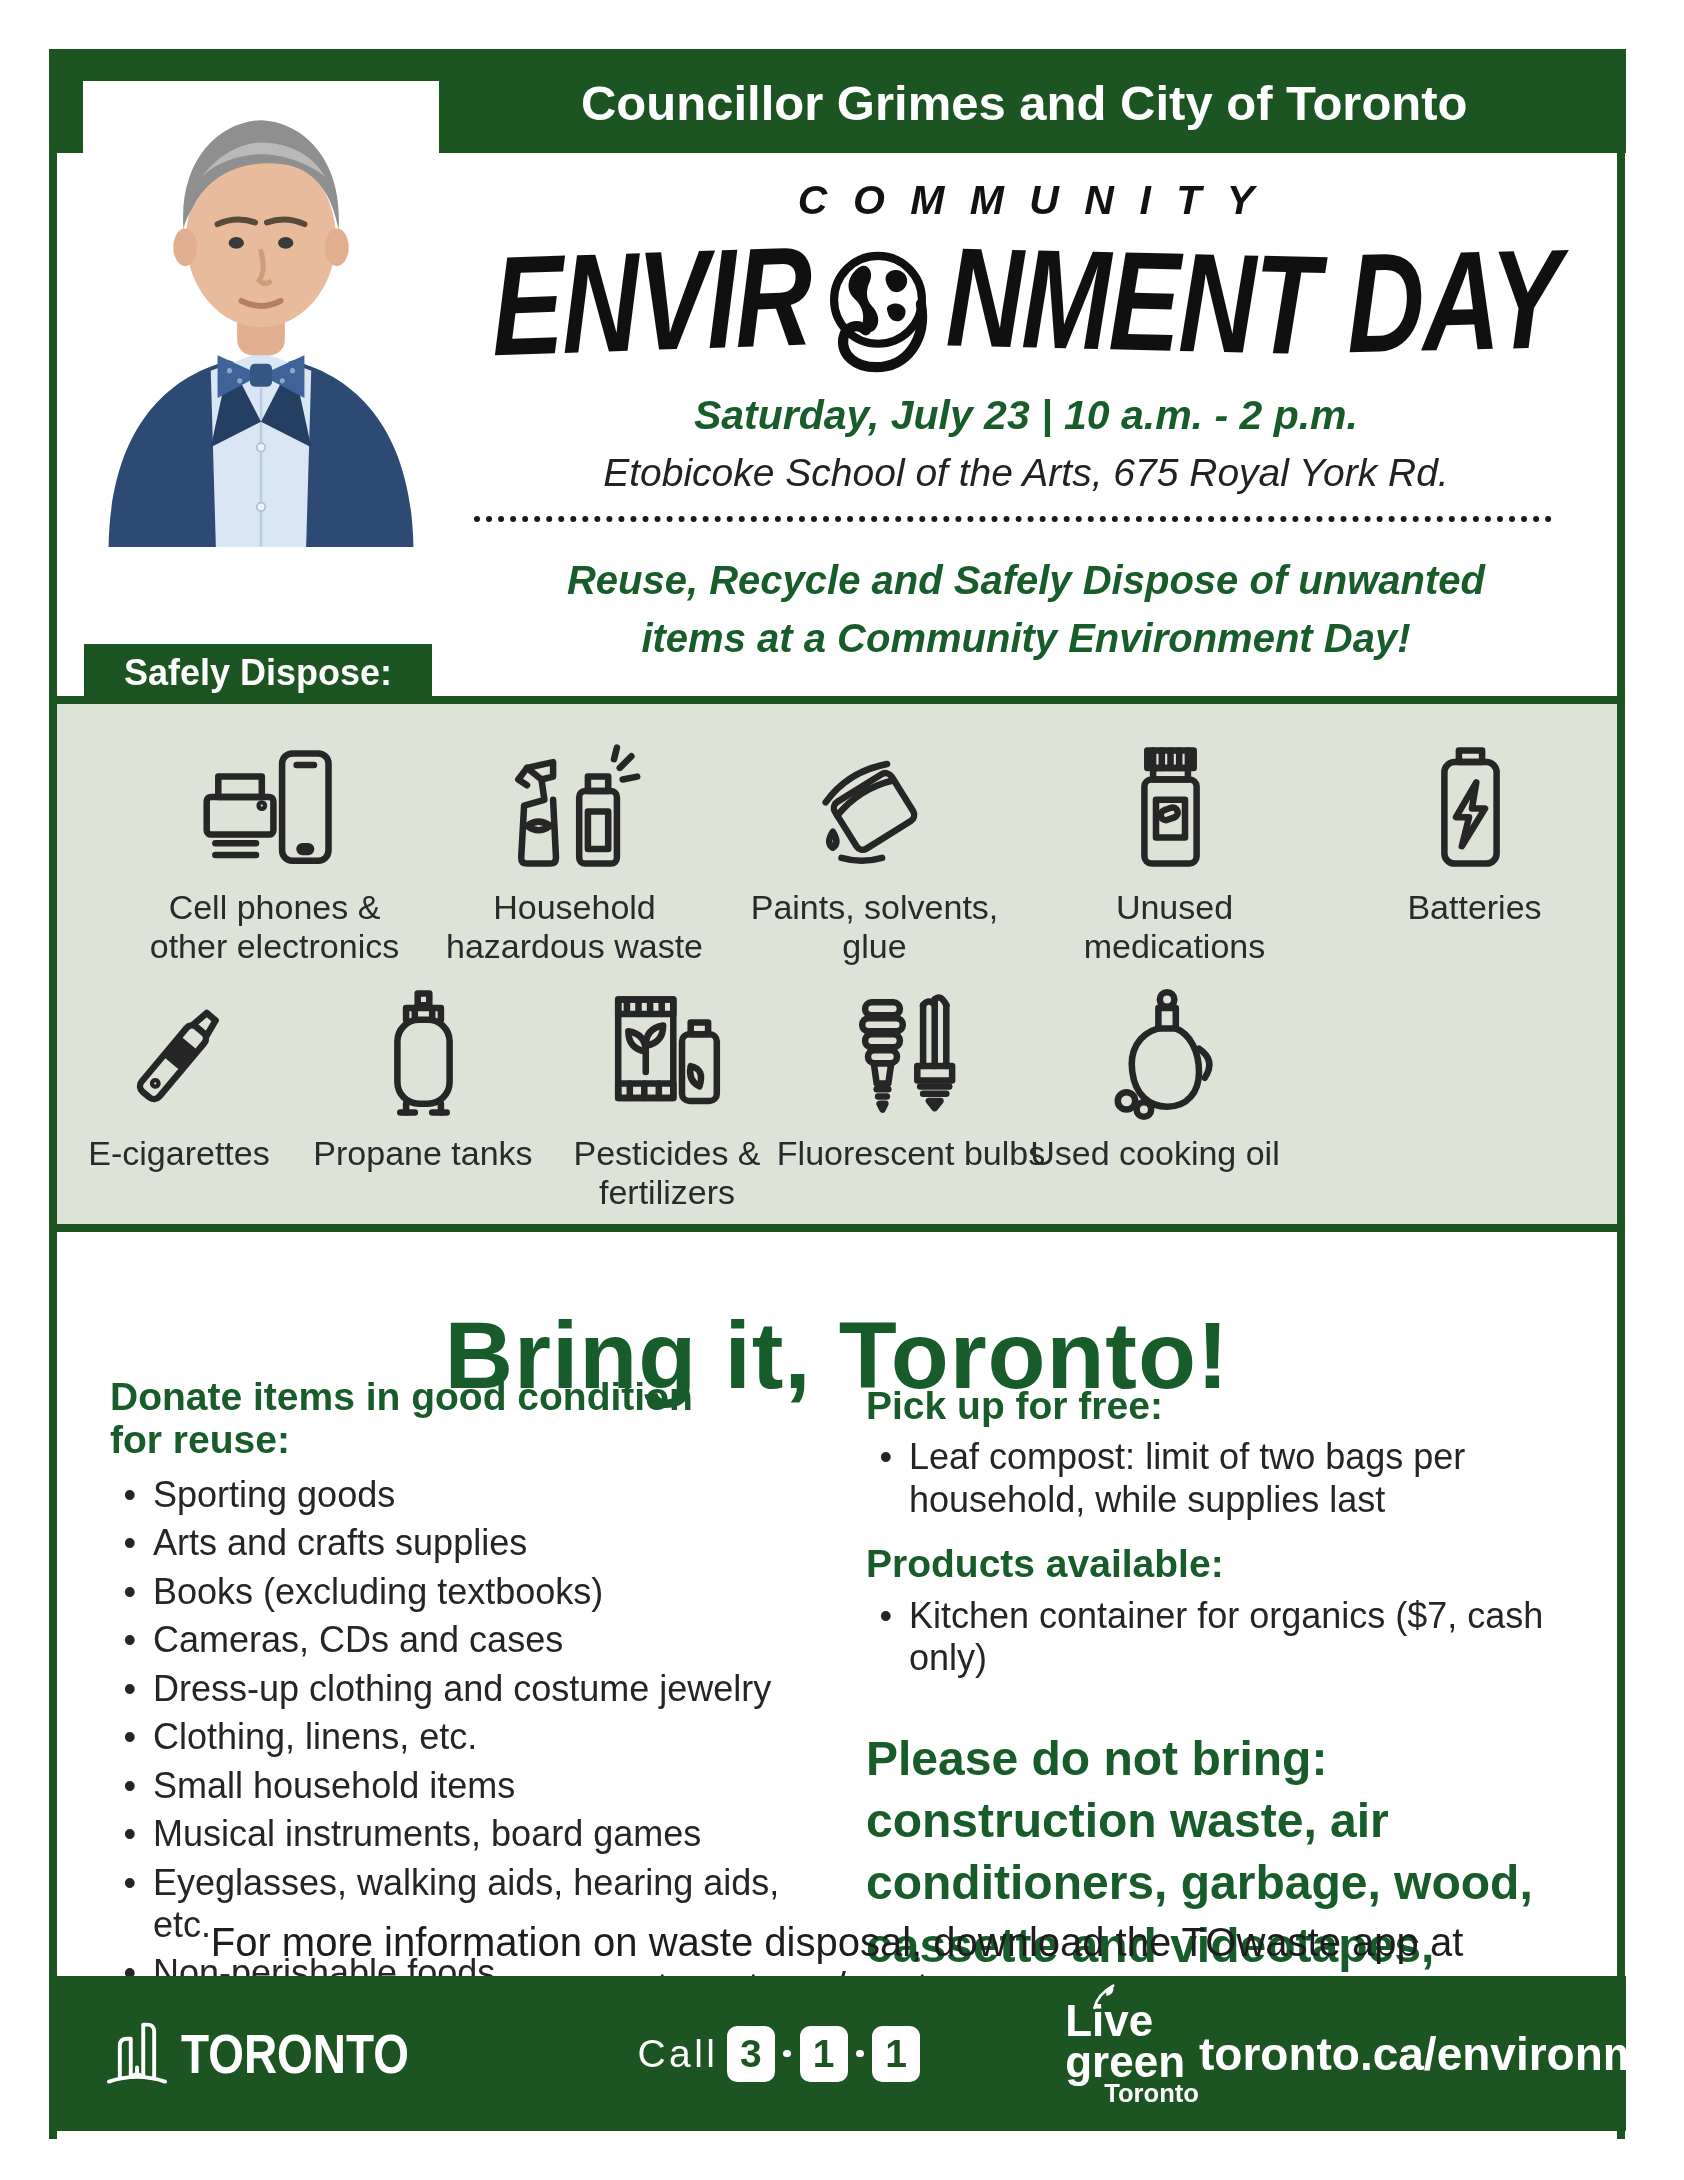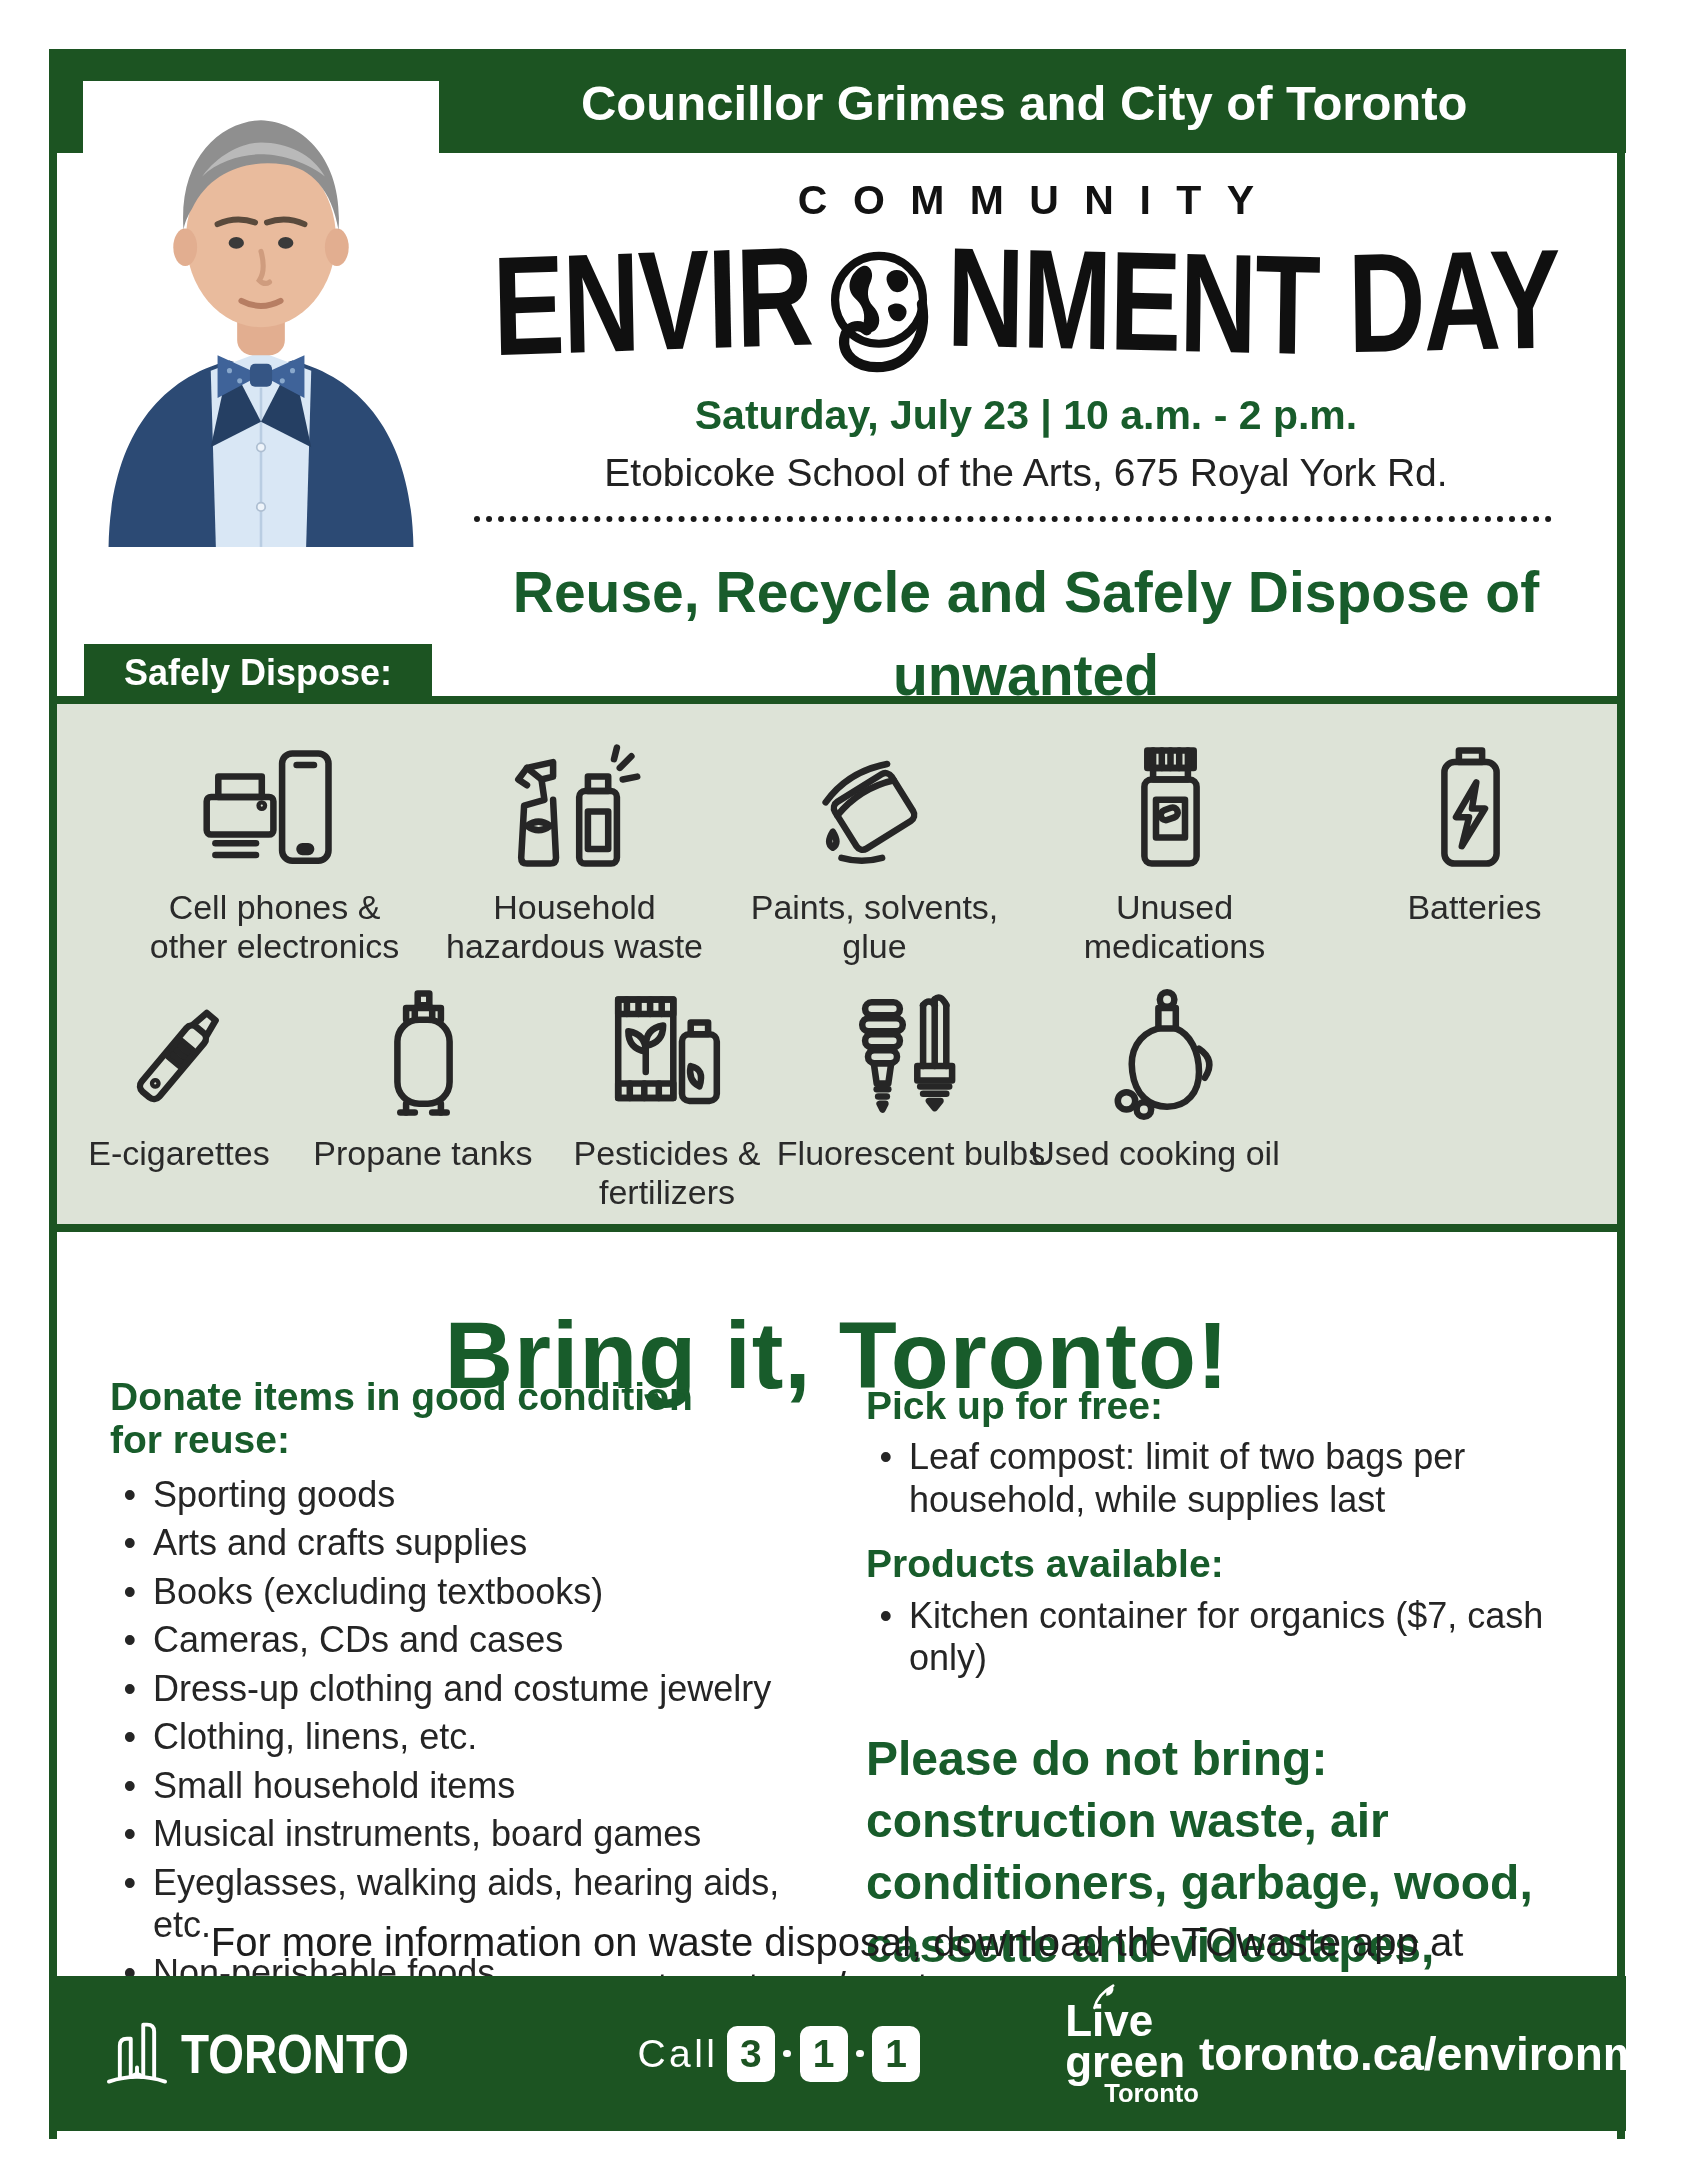--- a/index.html
+++ b/index.html
@@ -32,42 +32,42 @@
     text-align:center;color:#fff;font-size:49px;font-weight:700;
   }
   
   .photo{
     position:absolute;left:25.6px;top:31.5px;width:356px;height:466px;
     background:#fff;z-index:3;
   }
   .photo svg{width:100%;height:100%;display:block;}
   
   .logo-block{
-    position:absolute;left:383px;right:5.1px;top:128px;text-align:center;
+    position:absolute;left:383px;right:5.1px;top:128px;text-align:center;font-style:italic;
   }
   .community{
     font-size:41px;font-weight:600;color:#121212;
     letter-spacing:0.62em;padding-left:0.62em;
   }
   .envday{
     margin-top:5.1px;display:flex;align-items:center;justify-content:center;
     color:#101010;
   }
   .envday .word{
     display:inline-block;font-size:107px;font-weight:700;letter-spacing:-1.7px;
     transform:scaleY(1.32);
   }
   .envday .w1{transform:scaleY(1.32) rotate(-1.5deg);}
   .envday .w2{transform:scaleY(1.32) rotate(1deg);}
   .envday .w3{margin-left:29px;transform:scaleY(1.32) rotate(-1deg);}
   .globe{width:128px;height:143px;margin:0 3.4px;transform:translateY(13.6px);flex:0 0 auto;}
   .date-line{margin-top:20.4px;font-size:41px;font-weight:700;color:var(--text-green);}
   .address-line{margin-top:12px;font-size:39px;font-weight:400;color:#222;}
   .dotted-line{margin:20.4px 60px 0 34px;border-bottom:6.8px dotted #1a1a1a;height:0;}
-  .intro{margin-top:29px;font-size:57px;font-weight:700;color:var(--text-green);line-height:1.45;}
+  .intro{margin-top:29px;font-size:40px;font-weight:700;color:var(--text-green);line-height:1.45;}
   
   .dispose-label{
     position:absolute;left:27px;top:595px;width:348px;height:58px;
     background:var(--brand-green);color:#fff;font-size:36px;font-weight:700;
     display:flex;align-items:center;justify-content:center;z-index:2;
   }
   
   .panel{
     position:absolute;left:0;right:0;top:647px;height:536px;
     background:var(--panel-bg);

